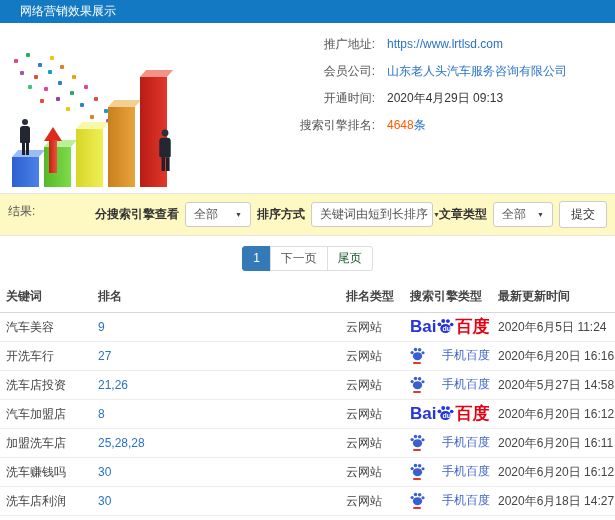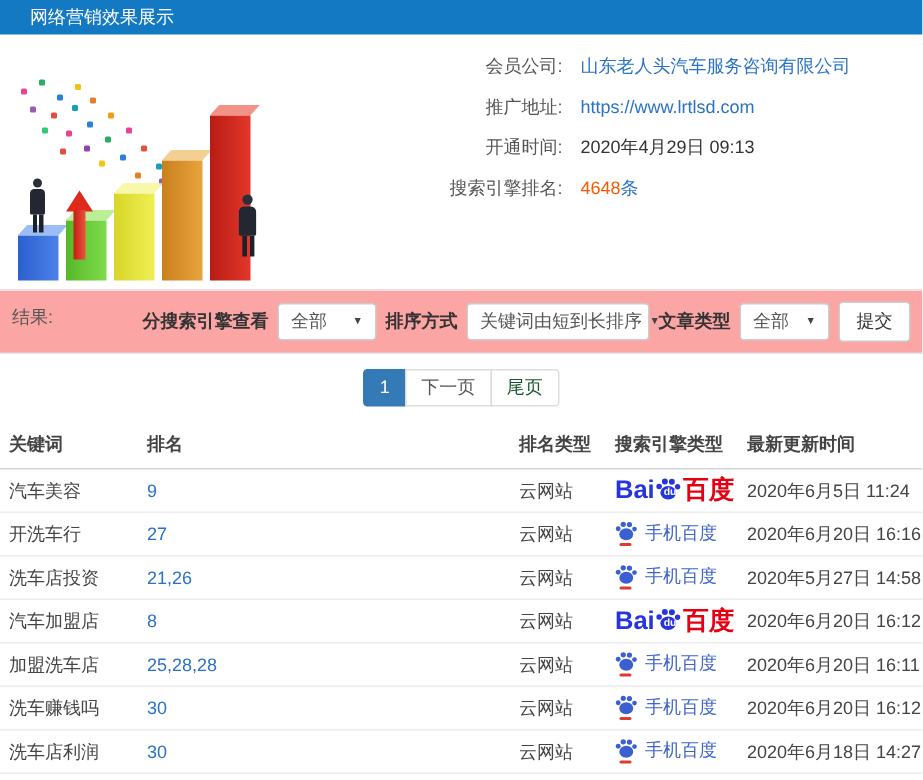--- a/index.html
+++ b/index.html
@@ -47,21 +47,21 @@
   .fig-right{left:158px;top:112px;transform:scale(1.15);transform-origin:bottom;}
   
   .info-list{flex:1;padding-top:14px;}
   .info-row{display:flex;align-items:center;margin-bottom:12px;height:15px;line-height:15px;}
   .info-label{width:183px;text-align:right;color:#555;flex:none;}
   .info-value{margin-left:12px;white-space:nowrap;}
   a.link{color:var(--link-blue,#2a72c5);text-decoration:none;cursor:pointer;}
   .orange{color:var(--highlight-orange,#ff5a00);}
   .unit-blue{color:var(--link-blue,#2a72c5);}
   
-  .filter-bar{position:relative;height:41px;background:#fca5a5;
+  .filter-bar{position:relative;height:41px;background:#fef9c3;
     border-top:1px solid #e4e4e4;border-bottom:1px solid #e4e4e4;}
   .result-label{position:absolute;left:8px;top:9px;color:#555;}
   .filter-controls{position:absolute;right:8px;top:0;height:100%;display:flex;align-items:center;gap:6px;margin-left:11px;}
   .filter-label{font-weight:bold;color:#333;white-space:nowrap;}
   .fake-select{display:flex;align-items:center;justify-content:space-between;
     background:#fff;border:1px solid #ccc;border-radius:3px;height:25px;padding:0 8px;
     color:#555;cursor:pointer;box-sizing:border-box;white-space:nowrap;}
   .sel-engine{width:66px;} .sel-sort{width:122px;} .sel-article{width:60px;}
   .caret{font-size:7px;color:#444;margin-left:5px;}
   .submit-btn{height:27px;padding:0 11px;background:#fff;border:1px solid #ccc;border-radius:3px;
@@ -82,21 +82,21 @@
   .cell-updated{color:#555;}
   
   .cell-engine{vertical-align:middle;}
   .logo-baidu{display:inline-flex;align-items:flex-end;line-height:14px;}
   .bd-bai{color:var(--baidu-blue,#2534de);font-weight:bold;font-size:17px;letter-spacing:0;}
   .bd-du{color:var(--baidu-red,#e60012);font-weight:bold;font-size:17px;margin-left:1px;}
   .paw-wrap{position:relative;display:inline-block;width:17px;height:16px;margin:0 0 0 1px;}
   .paw-wrap svg{display:block;}
   .paw-blue{color:var(--baidu-blue,#2534de);}
   .du-inner{position:absolute;left:5px;top:7px;font-size:7px;font-weight:bold;color:#fff;line-height:7px;}
-  .logo-mobile-baidu{display:inline-flex;align-items:center;}
+  .logo-mobile-baidu{display:inline-flex;align-items:center;gap:12px;}
   .m-paw-wrap{position:relative;display:inline-block;width:15px;height:16px;}
   .m-paw{color:#3a5fd0;}
   .m-underline{position:absolute;left:3px;bottom:-1px;width:8px;height:2px;background:#e03a2f;border-radius:1px;}
   .mb-text{color:#4065c9;margin-left:5px;font-size:12px;}
 </style>
 </head>
 <body>
 
 <div class="titlebar">
   <span>网络营销效果展示</span>
@@ -137,26 +137,26 @@
     </div>
     <div class="figure fig-right">
       <span class="head"></span>
         <span class="torso"></span>
         <span class="legs"></span>
     </div>
   </div>
 
   <div class="info-list">
     <div class="info-row">
+      <span class="info-label">推广地址:</span>
+      <a class="info-value link">https://www.lrtlsd.com</a>
+    </div>
+    <div class="info-row">
       <span class="info-label">会员公司:</span>
       <a class="info-value link">山东老人头汽车服务咨询有限公司</a>
-    </div>
-    <div class="info-row">
-      <span class="info-label">推广地址:</span>
-      <a class="info-value link">https://www.lrtlsd.com</a>
     </div>
     <div class="info-row">
       <span class="info-label">开通时间:</span>
       <span class="info-value">2020年4月29日 09:13</span>
     </div>
     <div class="info-row">
       <span class="info-label">搜索引擎排名:</span>
       <span class="info-value">
         <span class="orange">4648</span><span class="unit-blue">条</span>
       </span>

